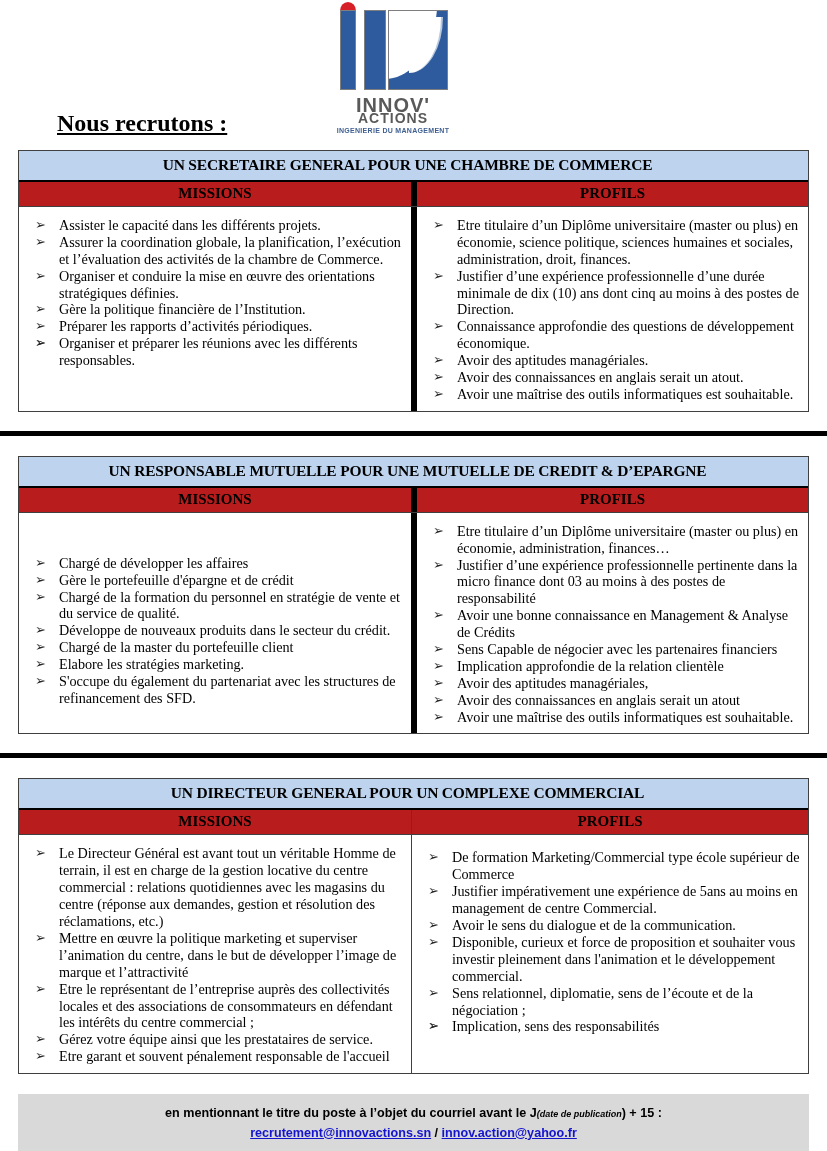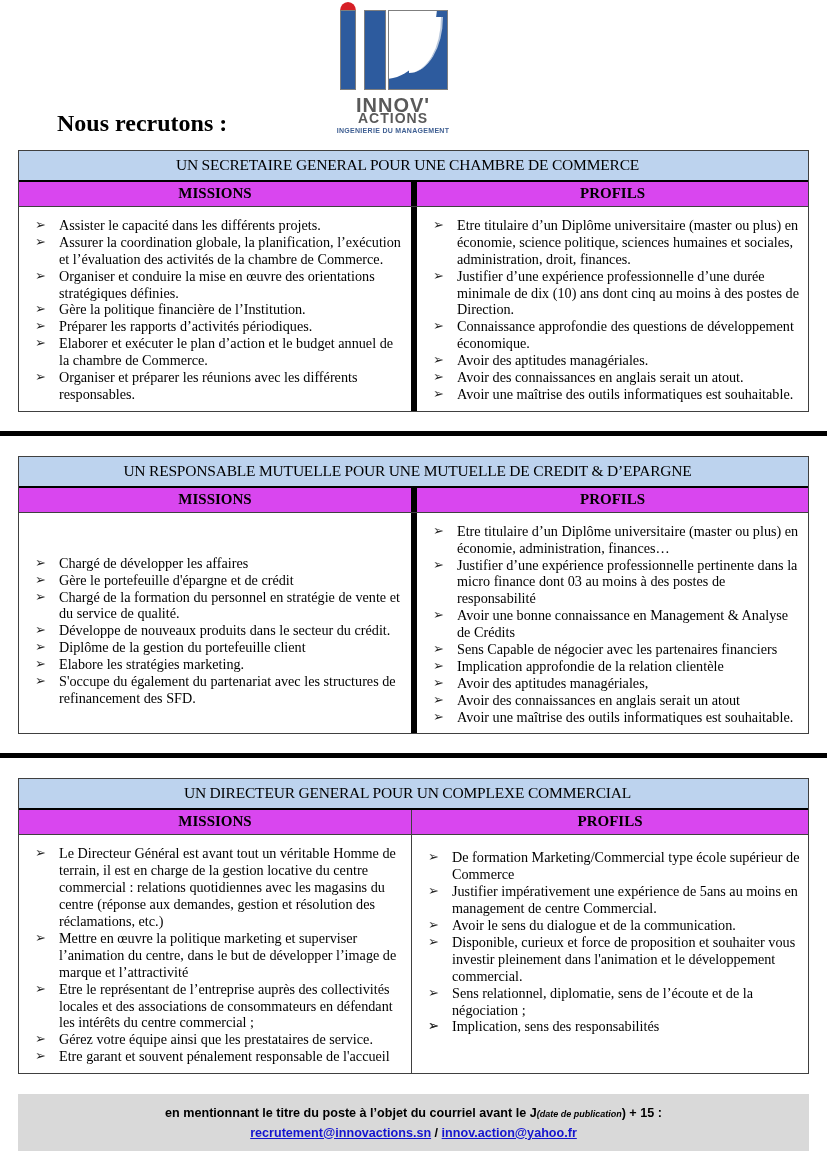--- a/index.html
+++ b/index.html
@@ -131,42 +131,43 @@
     letter-spacing: 0.3px;
   }
 
   .recrutons {
     position: absolute;
     left: 57px;
     top: 110px;
     font-family: "Liberation Serif", serif;
     font-weight: bold;
     font-size: 24px;
+    text-decoration: underline;
     white-space: nowrap;
   }
 
   
   .job {
     margin: 0 18px;
     border: 1px solid #404040;
     box-sizing: border-box;
   }
   .job-title {
     background: #bdd3ee;
     border-bottom: 2px solid #000000;
     text-align: center;
     font-family: "Liberation Serif", serif;
-    font-weight: normal;
+    font-weight: bold;
     font-size: 15.5px;
     padding: 5px 16px 6px 4px;
     letter-spacing: -0.2px;
   }
   .job-subhead {
     display: flex;
-    background: #d946ef;
+    background: #b91c1c;
     border-bottom: 1px solid #404040;
   }
   .job-subhead .col {
     text-align: center;
     font-family: "Liberation Serif", serif;
     font-weight: bold;
     font-size: 15px;
     padding: 3px 0 4px 0;
   }
   .job-body {
@@ -271,21 +272,21 @@
       <div class="col col-right">PROFILS</div>
     </div>
     <div class="job-body">
       <div class="col-left">
         <ul class="bullets pad-top">
           <li><span class="arrow">➢</span><span>Assister le capacité dans les différents projets.</span></li>
           <li><span class="arrow">➢</span><span>Assurer la coordination globale, la planification, l’exécution et l’évaluation des activités de la chambre de Commerce.</span></li>
           <li><span class="arrow">➢</span><span>Organiser et conduire la mise en œuvre des orientations stratégiques définies.</span></li>
           <li><span class="arrow">➢</span><span>Gère la politique financière de l’Institution.</span></li>
           <li><span class="arrow">➢</span><span>Préparer les rapports d’activités périodiques.</span></li>
-          <li><span class="arrow">➢</span><span>Elaborer et exécuter le plan d’action et le budget annuel de la chambre de Commerce.</span></li>
+          <li><span class="arrow">➢</span></li>
           <li><span class="arrow">➢</span><span>Organiser et préparer les réunions avec les différents responsables.</span></li>
         </ul>
       </div>
       <div class="divider-thick"></div>
       <div class="col-right">
         <ul class="bullets pad-top">
           <li><span class="arrow">➢</span><span>Etre titulaire d’un Diplôme universitaire (master ou plus) en économie, science politique, sciences humaines et sociales, administration, droit, finances.</span></li>
           <li><span class="arrow">➢</span><span>Justifier d’une expérience professionnelle d’une durée minimale de dix (10) ans dont cinq au moins à des postes de Direction.</span></li>
           <li><span class="arrow">➢</span><span>Connaissance approfondie des questions de développement économique.</span></li>
           <li><span class="arrow">➢</span><span>Avoir des aptitudes managériales.</span></li>
@@ -307,21 +308,21 @@
       <div class="divider-thick"></div>
       <div class="col col-right">PROFILS</div>
     </div>
     <div class="job-body">
       <div class="col-left">
         <ul class="bullets vcenter">
           <li><span class="arrow">➢</span><span>Chargé de  développer les affaires</span></li>
           <li><span class="arrow">➢</span><span>Gère le portefeuille d'épargne et de crédit</span></li>
           <li><span class="arrow">➢</span><span>Chargé de la formation du personnel en stratégie de vente et du service de qualité.</span></li>
           <li><span class="arrow">➢</span><span>Développe de nouveaux produits dans le secteur du crédit.</span></li>
-          <li><span class="arrow">➢</span><span>Diplôme de la gestion du portefeuille client</span></li>
+          <li><span class="arrow">➢</span><span>Chargé de la master du portefeuille client</span></li>
           <li><span class="arrow">➢</span><span>Elabore les stratégies marketing.</span></li>
           <li><span class="arrow">➢</span><span>S'occupe du également du partenariat avec les structures de refinancement des SFD.</span></li>
         </ul>
       </div>
       <div class="divider-thick"></div>
       <div class="col-right">
         <ul class="bullets pad-top">
           <li><span class="arrow">➢</span><span>Etre titulaire d’un Diplôme universitaire (master ou plus) en économie, administration, finances…</span></li>
           <li><span class="arrow">➢</span><span>Justifier d’une expérience professionnelle pertinente dans la micro finance  dont 03  au moins à des postes de responsabilité</span></li>
           <li><span class="arrow">➢</span><span>Avoir une bonne connaissance en Management &amp; Analyse de Crédits</span></li>

